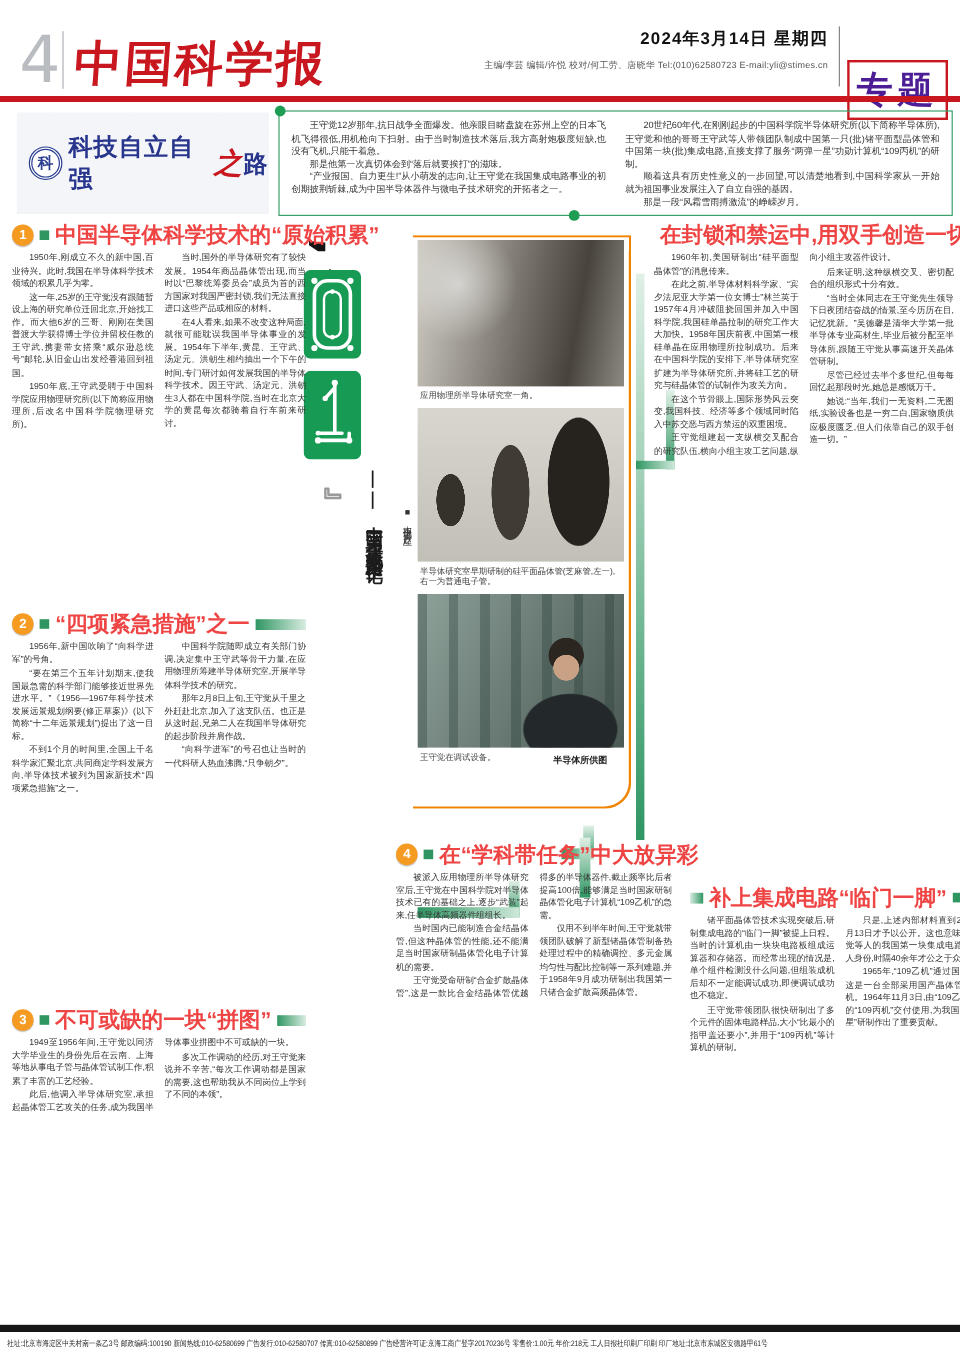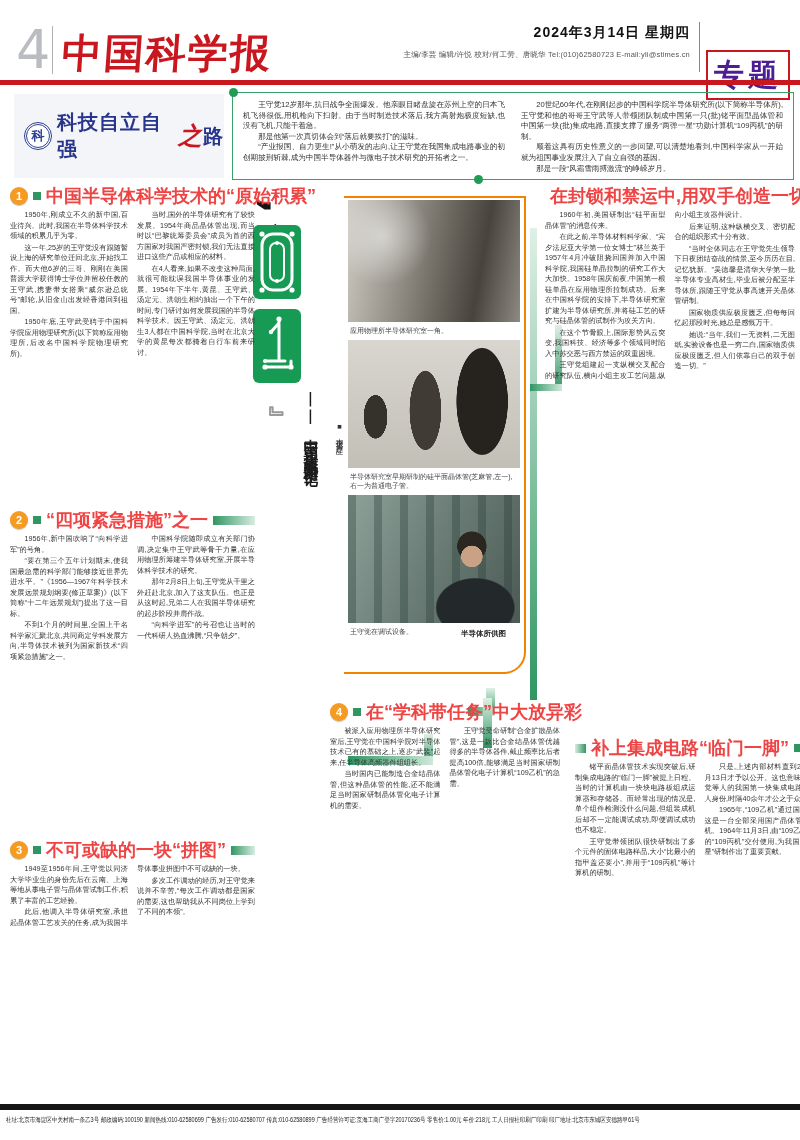--- a/index.html
+++ b/index.html
@@ -229,38 +229,39 @@
     <div class="sec-head">
       <span class="num-badge">4</span>
       <span class="sq"></span>
       <span class="sec-title">在“学科带任务”中大放异彩</span>
       <span class="head-bar"></span>
     </div>
     <div class="sec-body" style="height:366px;">
         <p>被派入应用物理所半导体研究室后,王守觉在中国科学院对半导体技术已有的基础之上,逐步“武装”起来,任半导体高频器件组组长。</p>
         <p>当时国内已能制造合金结晶体管,但这种晶体管的性能,还不能满足当时国家研制晶体管化电子计算机的需要。</p>
         <p>王守觉受命研制“合金扩散晶体管”,这是一款比合金结晶体管优越得多的半导体器件,截止频率比后者提高100倍,能够满足当时国家研制晶体管化电子计算机“109乙机”的急需。</p>
+        <p>仅用不到半年时间,王守觉就带领团队破解了新型锗晶体管制备热处理过程中的精确调控、多元金属均匀性与配比控制等一系列难题,并于1958年9月成功研制出我国第一只锗合金扩散高频晶体管。</p>
       </div>
   </article>
 
   <article class="sec" style="left:545px;top:186px;width:250px;height:546px;">
     <div class="sec-head">
       <span class="head-bar rev"></span>
       <span class="sec-title">在封锁和禁运中,用双手创造一切</span>
       <span class="sq"></span>
       <span class="num-badge">5</span>
     </div>
     <div class="sec-body" style="height:516px;">
         <p>1960年初,美国研制出“硅平面型晶体管”的消息传来。</p>
         <p>在此之前,半导体材料科学家、“宾夕法尼亚大学第一位女博士”林兰英于1957年4月冲破阻挠回国并加入中国科学院,我国硅单晶拉制的研究工作大大加快。1958年国庆前夜,中国第一根硅单晶在应用物理所拉制成功。后来在中国科学院的安排下,半导体研究室扩建为半导体研究所,并将硅工艺的研究与硅晶体管的试制作为攻关方向。</p>
         <p>在这个节骨眼上,国际形势风云突变,我国科技、经济等多个领域同时陷入中苏交恶与西方禁运的双重困境。</p>
         <p>王守觉组建起一支纵横交叉配合的研究队伍,横向小组主攻工艺问题,纵向小组主攻器件设计。</p>
         <p>后来证明,这种纵横交叉、密切配合的组织形式十分有效。</p>
         <p>“当时全体同志在王守觉先生领导下日夜团结奋战的情景,至今历历在目,记忆犹新。”吴德馨是清华大学第一批半导体专业高材生,毕业后被分配至半导体所,跟随王守觉从事高速开关晶体管研制。</p>
-        <p>国家物质供应极度匮乏,但每每回忆起那段时光,她总是感慨万千。</p>
+        <p>尽管已经过去半个多世纪,但每每回忆起那段时光,她总是感慨万千。</p>
         <p>她说:“当年,我们一无资料,二无图纸,实验设备也是一穷二白,国家物质供应极度匮乏,但人们依靠自己的双手创造一切。”</p>
       </div>
   </article>
 
   <article class="sec" style="left:575px;top:738px;width:250px;height:360px;">
     <div class="sec-head">
       <span class="head-bar rev"></span>
       <span class="sec-title">补上集成电路“临门一脚”</span>
       <span class="sq"></span>
       <span class="num-badge">6</span>

